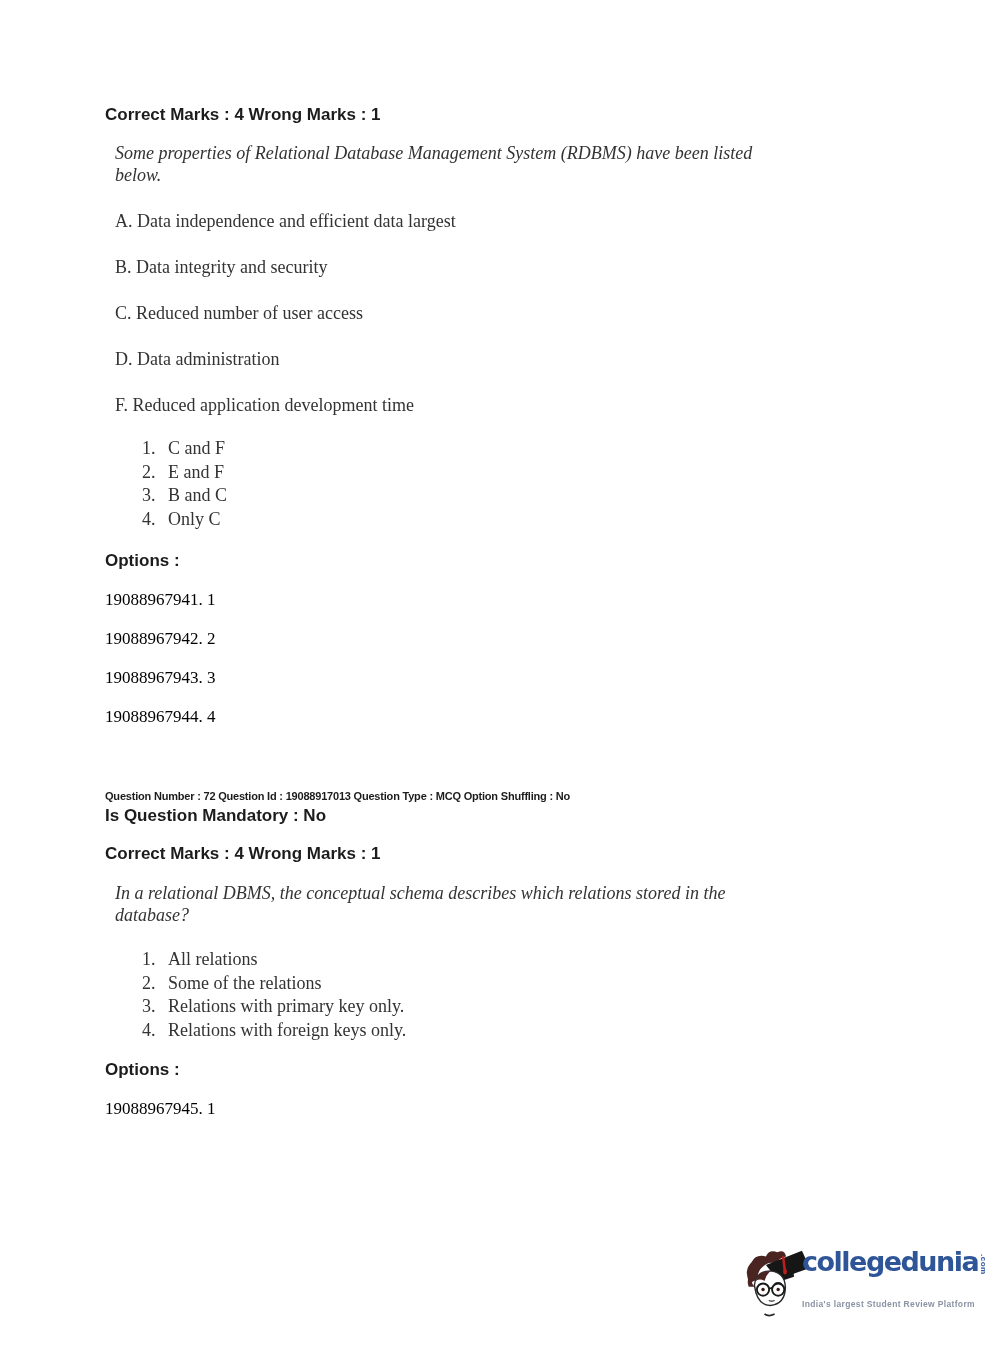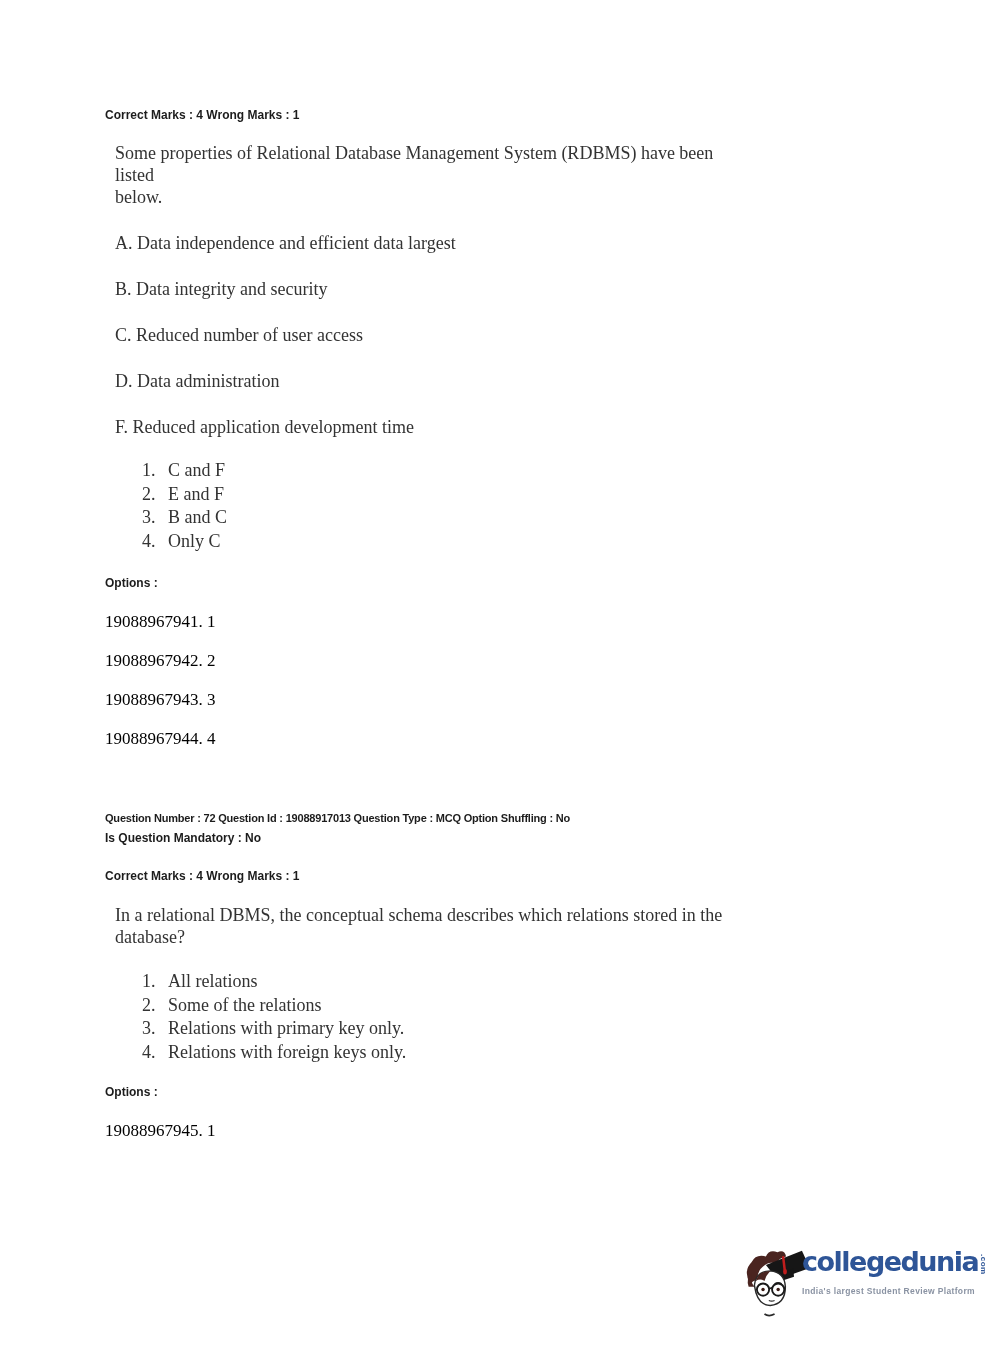--- a/index.html
+++ b/index.html
@@ -18,42 +18,42 @@
   }
   .content {
     position: absolute;
     top: 0;
     left: 105px;
     width: 800px;
   }
   .sans-bold {
     font-family: "Liberation Sans", "DejaVu Sans", sans-serif;
     font-weight: 700;
-    font-size: 12px;
+    font-size: 17px;
     line-height: 20px;
     color: #1c1c1c;
   }
   .q-header {
     font-size: 11px;
     letter-spacing: -0.2px;
     white-space: nowrap;
   }
   .marks-line { margin-top: 0; }
   .serif {
     font-family: "Liberation Serif", "DejaVu Serif", serif;
     font-size: 18px;
     color: #333333;
   }
   .first-block { padding-top: 105px; }
   .intro {
     margin: 17px 0 0 10px;
     line-height: 22px;
     width: 640px;
   }
-  .intro span, .qbody span { display: block; }
+  .intro span, .qbody span { display: block; font-style: italic; }
   .property-item {
     margin: 25px 0 0 10px;
     line-height: 21px;
   }
   .prompt {
     margin: 25px 0 0 10px;
     line-height: 21px;
   }
   .choices {
     margin: 21px 0 0 37px;
@@ -128,21 +128,21 @@
     margin-top: 8px;
     margin-left: 1px;
     height: 24px;
   }
   .tagline {
     font-family: "Liberation Sans", "DejaVu Sans", sans-serif;
     font-weight: 700;
     font-size: 8.5px;
     letter-spacing: 0.35px;
     color: var(--tagline-color, #8a93a3);
-    margin-top: 8px;
+    margin-top: 21px;
   }
 </style>
 </head>
 <body>
 
 <div class="page">
   <div class="content">
 
     <div class="first-block">
       <div class="sans-bold marks-line">Correct Marks : 4 Wrong Marks : 1</div>

